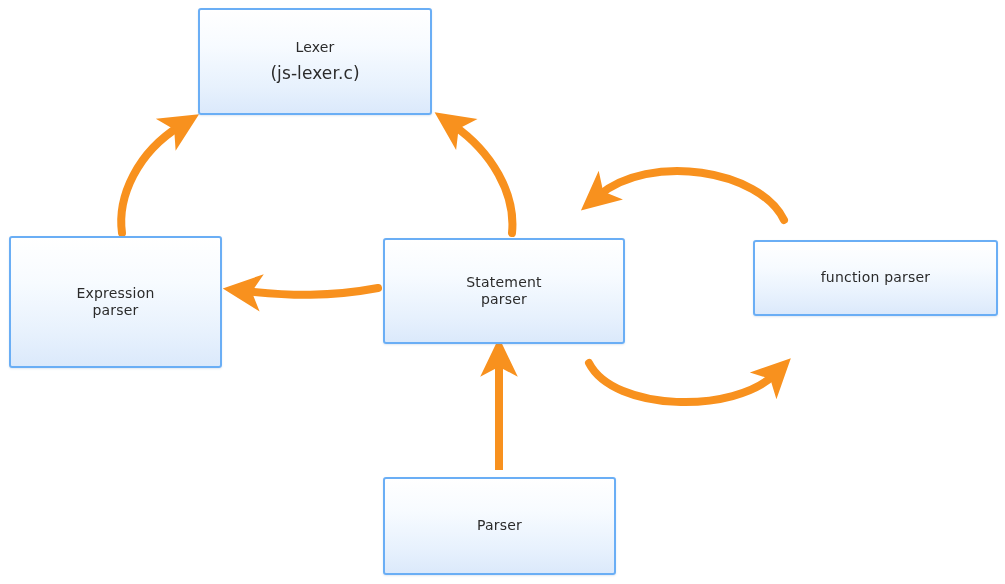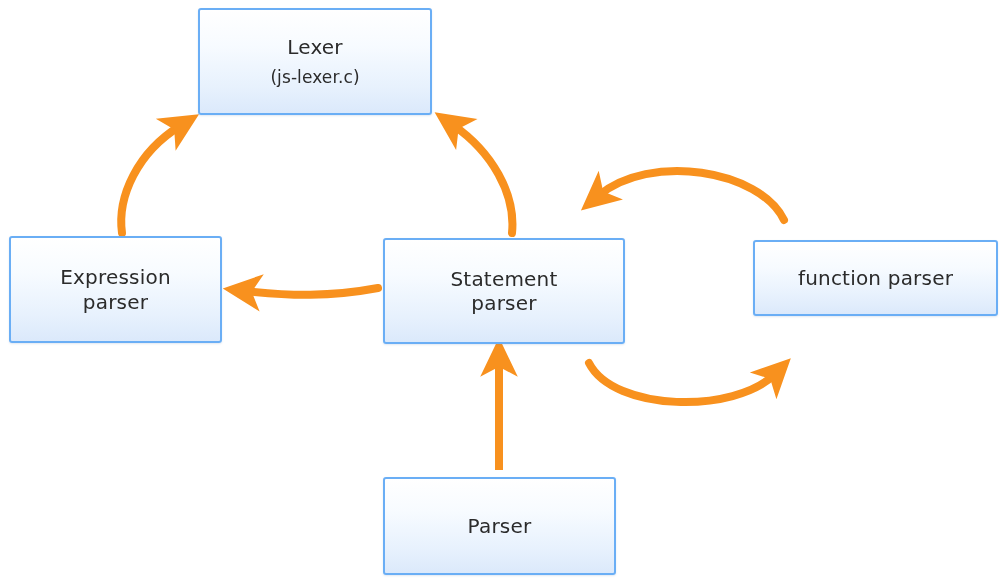--- a/index.html
+++ b/index.html
@@ -38,33 +38,33 @@
     box-shadow: 0 1px 2px rgba(90,130,180,0.18);
     display: flex;
     flex-direction: column;
     align-items: center;
     justify-content: center;
     text-align: center;
     color: #2b2b2b;
     line-height: 1.22;
   }
   .node-title {
-    font-size: 20px;
+    font-size: 14px;
     letter-spacing: 0.2px;
     white-space: pre-line;
   }
   .node-sub {
     font-size: 17px;
     letter-spacing: 0.1px;
     margin-top: 7px;
   }
 
   
   #node-lexer      { left: 198px; top: 8px;   width: 234px; height: 107px; }
-  #node-expression { left: 9px;   top: 236px; width: 213px; height: 107px; }
+  #node-expression { left: 9px;   top: 236px; width: 213px; height: 132px; }
   #node-statement  { left: 383px; top: 238px; width: 242px; height: 106px; }
   #node-function   { left: 753px; top: 240px; width: 245px; height: 76px; }
   #node-parser     { left: 383px; top: 477px; width: 233px; height: 98px; }
 </style>
 </head>
 <body>
 
 <div id="diagram-canvas">
 
   <svg class="arrow-layer" viewBox="0 0 1005 584" width="1005" height="584" xmlns="http://www.w3.org/2000/svg">

